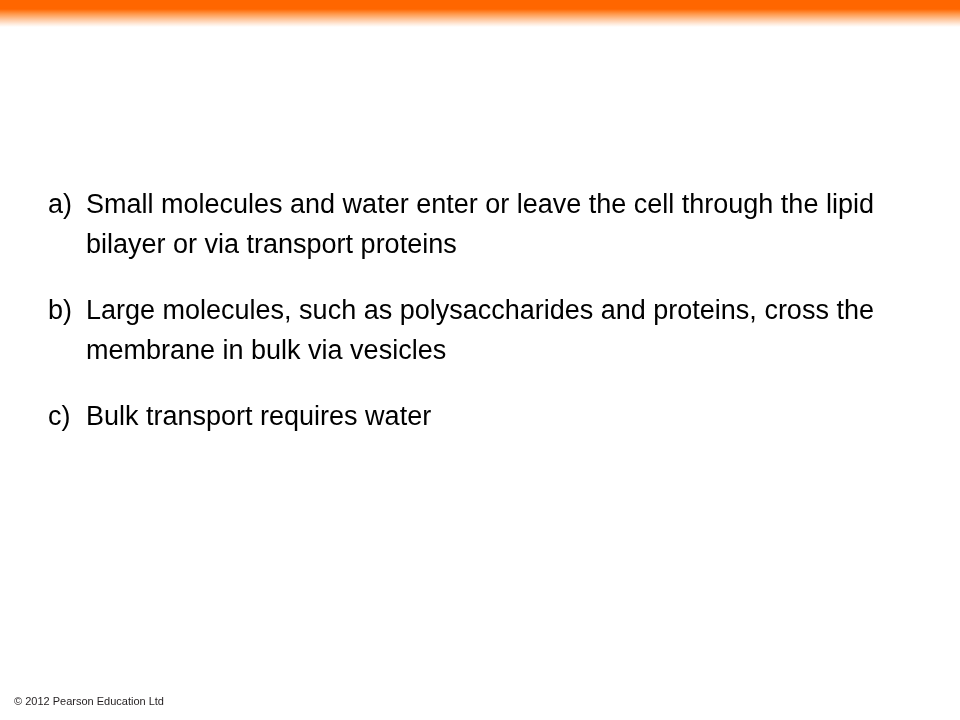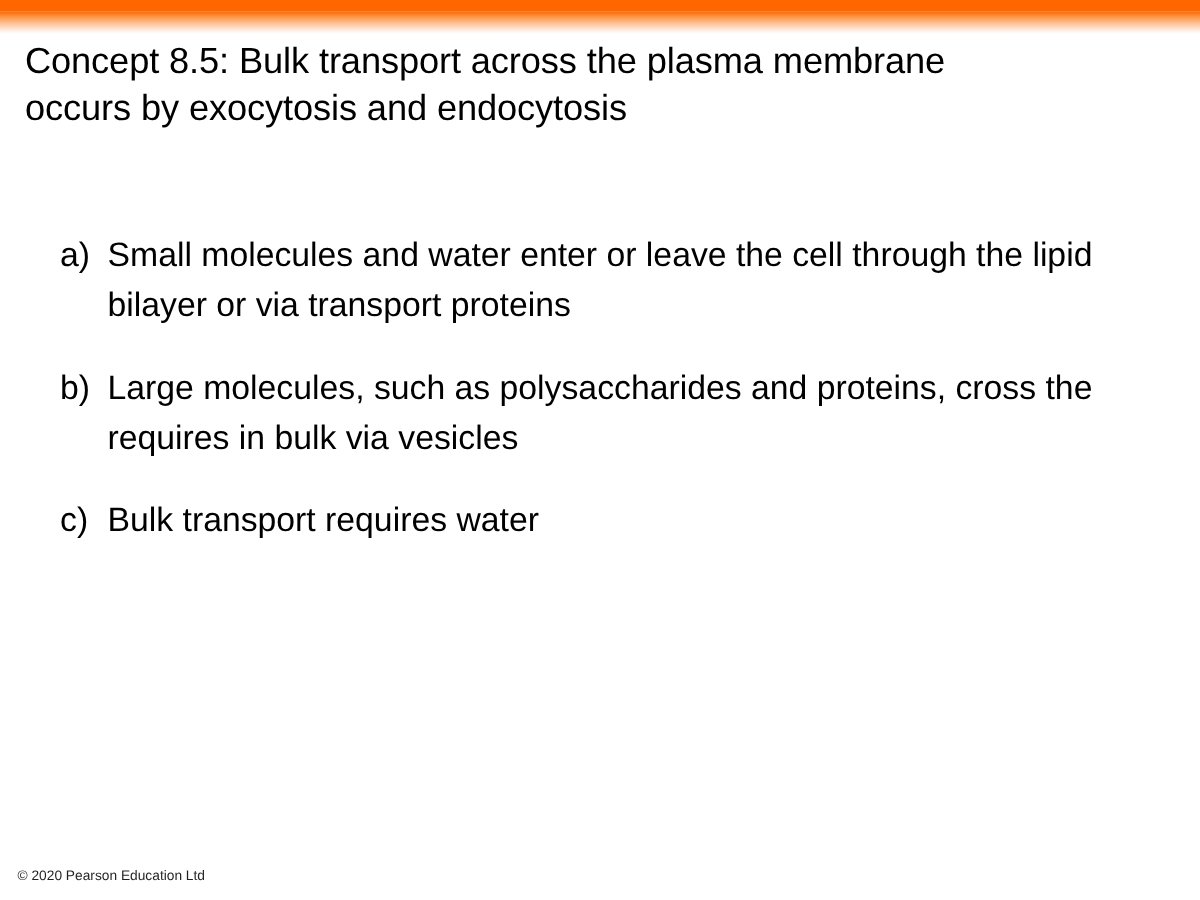--- a/index.html
+++ b/index.html
@@ -104,32 +104,31 @@
 </head>
 <body>
 
 <div id="slide">
 
   <div id="top-band">
     <div class="solid"></div>
     <div class="fade"></div>
   </div>
 
-  <h1 id="slide-title">Concept 8.5: Bulk transport across the plasma membrane occurs by exocytosis and endocytosis</h1>
 
   <ul id="bullet-list">
     <li class="bullet-item">
       <span class="marker">a)</span>
       <span class="bullet-text">Small molecules and water enter or leave the cell through the lipid bilayer or via transport proteins</span>
     </li>
     <li class="bullet-item">
       <span class="marker">b)</span>
-      <span class="bullet-text">Large molecules, such as polysaccharides and proteins, cross the requires in bulk via vesicles</span>
+      <span class="bullet-text">Large molecules, such as polysaccharides and proteins, cross the membrane in bulk via vesicles</span>
     </li>
     <li class="bullet-item">
       <span class="marker">c)</span>
       <span class="bullet-text">Bulk transport requires water</span>
     </li>
   </ul>
 
-  <div id="footer-copyright">© 2020 Pearson Education Ltd</div>
+  <div id="footer-copyright">© 2012 Pearson Education Ltd</div>
 
 </div>
 
 </body></html>

